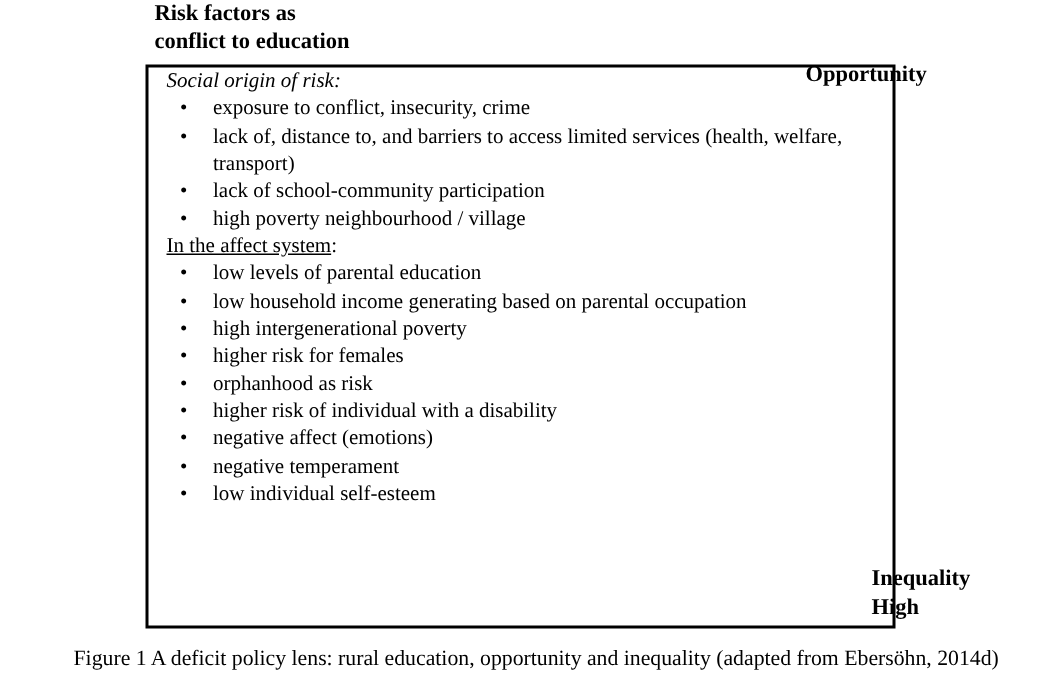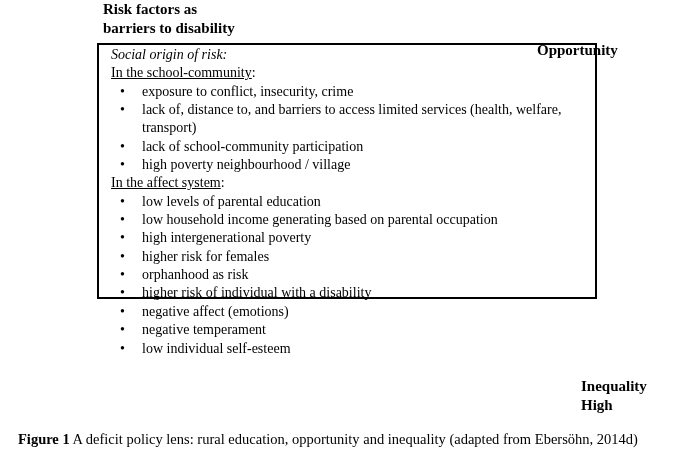--- a/index.html
+++ b/index.html
@@ -24,21 +24,21 @@
     white-space: nowrap;
   }
   .hdr-left  { left: 103px; top: 0; }
   .hdr-right { left: 537px; top: 6px; margin-top: 35px; }
   .ftr-right { left: 537px; top: 377px; margin-left: 44px; }
   .risk-box {
     position: absolute;
     left: 97px;
     top: 43px;
     width: 500px;
-    height: 256px;
+    height: 376px;
     border: 2px solid #000000;
     box-sizing: border-box;
     padding: 1px 8px 0 12px;
     font-size: 14px;
     line-height: 18.35px;
   }
   .sec-heading { font-weight: normal; }
   .sec-heading.italic { font-style: italic; }
   .sec-heading .u { text-decoration: underline; }
   .risk-box ul {
@@ -56,40 +56,39 @@
     top: 0;
   }
   .caption {
     position: absolute;
     left: 18px;
     top: 430px;
     font-size: 14.5px;
     line-height: 19px;
     white-space: nowrap;
   }
-  .caption .cap-label { font-weight: bold; }
+  .caption .cap-label { font-weight: normal; margin-left: 31px; }
 </style>
 </head>
 <body>
 
 <div class="page">
 
   <div class="corner-label hdr-left">
     <div>Risk factors as</div>
-    <div>barriers to disability</div>
+    <div>conflict to education</div>
   </div>
 
   <div class="corner-label hdr-right">
     <div>Opportunity</div>
   </div>
 
   <div class="risk-box" id="risk-box">
 
   <div class="sec-heading italic">Social origin of risk:</div>
-      <div class="sec-heading"><span class="u">In the school-community</span>:</div>
       <ul>
         <li><span class="bullet">•</span>exposure to conflict, insecurity, crime</li>
         <li><span class="bullet">•</span>lack of, distance to, and barriers to access limited services (health, welfare, transport)</li>
         <li><span class="bullet">•</span>lack of school-community participation</li>
         <li><span class="bullet">•</span>high poverty neighbourhood / village</li>
       </ul>
       <div class="sec-heading"><span class="u">In the affect system</span>:</div>
       <ul>
         <li><span class="bullet">•</span>low levels of parental education</li>
         <li><span class="bullet">•</span>low household income generating based on parental occupation</li>

